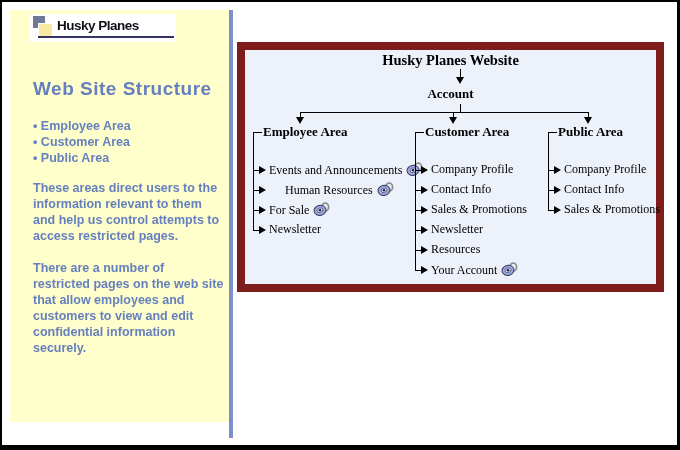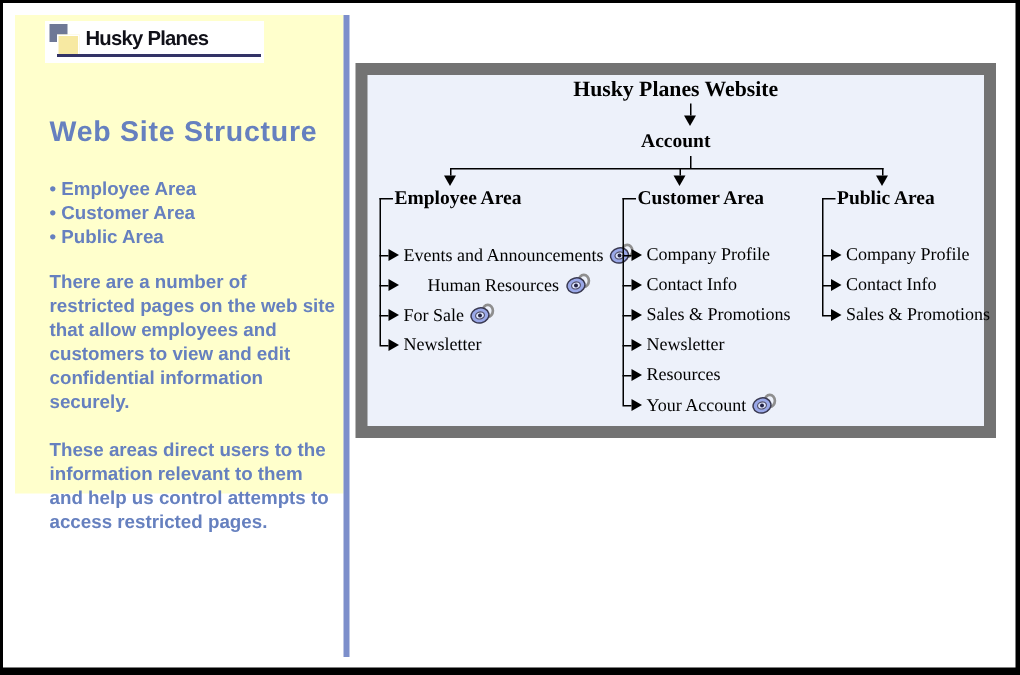--- a/index.html
+++ b/index.html
@@ -1,35 +1,35 @@
 <!DOCTYPE html>
 <html><head>
 <meta charset="utf-8">
 <style>
   html,body{margin:0;padding:0;background:#888;}
   .page{position:relative;width:680px;height:450px;box-sizing:border-box;background:#fff;
         border:2px solid #000;border-right-width:3px;border-bottom-width:5px;overflow:hidden;
         font-family:"Liberation Sans",sans-serif;}
   
-  .sidebar{position:absolute;left:8px;top:8px;width:219px;height:319px;background:#FFFFCC;}
+  .sidebar{position:absolute;left:8px;top:8px;width:219px;height:412px;background:#FFFFCC;}
   .separator{position:absolute;left:227px;top:8px;width:4px;height:428px;background:#7D8FCB;}
   .logo{position:absolute;left:20px;top:4px;width:146px;height:28px;background:#fff;}
   .logo .sq1{position:absolute;left:3px;top:2px;width:12px;height:12px;background:#6F7896;}
   .logo .sq2{position:absolute;left:8px;top:9px;width:13px;height:13px;background:#F7E9A2;border:1px solid #fff;}
   .logo-text{position:absolute;left:27px;top:4px;font-weight:bold;font-size:13.5px;letter-spacing:-0.5px;color:#101018;white-space:nowrap;}
   .logo-underline{position:absolute;left:8px;right:2px;top:22px;height:2px;background:#333366;}
   .sidebar-content{position:absolute;left:4px;top:68px;right:5px;color:#6680BF;
         font-weight:bold;font-size:12.5px;line-height:16px;margin-left:19px;}
   .sidebar-content h1{font-size:19px;line-height:22px;margin:0 0 18px 0;color:#6680BF;letter-spacing:0.5px;}
   .sidebar-content p{margin:0 0 16px 0;}
   .sidebar-content ul{list-style:none;margin:0 0 14px 0;padding:0;}
   .sidebar-content li{margin:0;}
   .sidebar-content li::before{content:"\2022\00a0";}
   
-  .diagram-box{position:absolute;left:235px;top:40px;width:427px;height:250px;background:#737373;}
+  .diagram-box{position:absolute;left:235px;top:40px;width:427px;height:250px;background:#7f1d1d;}
   .diagram-inner{position:absolute;left:8px;top:8px;right:8px;bottom:8px;background:#EDF1FA;
         font-family:"Liberation Serif",serif;color:#000;}
   .d-title{position:absolute;left:0;top:2px;width:100%;text-align:center;
         font-weight:bold;font-size:14.5px;}
   .d-root{position:absolute;left:0;top:36px;width:100%;text-align:center;
         font-weight:bold;font-size:13px;}
   .va{position:absolute;width:9px;}
   .va .st{width:1px;height:7px;background:#000;margin:0 auto;}
   .va .tr{width:0;height:0;border-left:4px solid transparent;border-right:4px solid transparent;border-top:7px solid #000;}
   .stem2{position:absolute;left:215px;top:54px;width:1px;height:8px;background:#000;}
@@ -55,22 +55,22 @@
       <div class="logo-underline"></div>
       <span class="logo-text">Husky Planes</span>
     </div>
     <div class="sidebar-content">
       <h1>Web Site Structure</h1>
       <ul>
         <li>Employee Area</li>
         <li>Customer Area</li>
         <li>Public Area</li>
       </ul>
+      <p>These areas direct users to the information relevant to them and help us control attempts to access restricted pages.</p>
       <p>There are a number of restricted pages on the web site that allow employees and customers to view and edit confidential information securely.</p>
-      <p>These areas direct users to the information relevant to them and help us control attempts to access restricted pages.</p>
     </div>
   </div>
   <div class="separator"></div>
 
   <div class="diagram-box">
     <div class="diagram-inner">
       <div class="d-title">Husky Planes Website</div>
       <div class="va" style="left:211px;top:19px;">
         <div class="st" style="height:8px;"></div>
           <div class="tr"></div>

